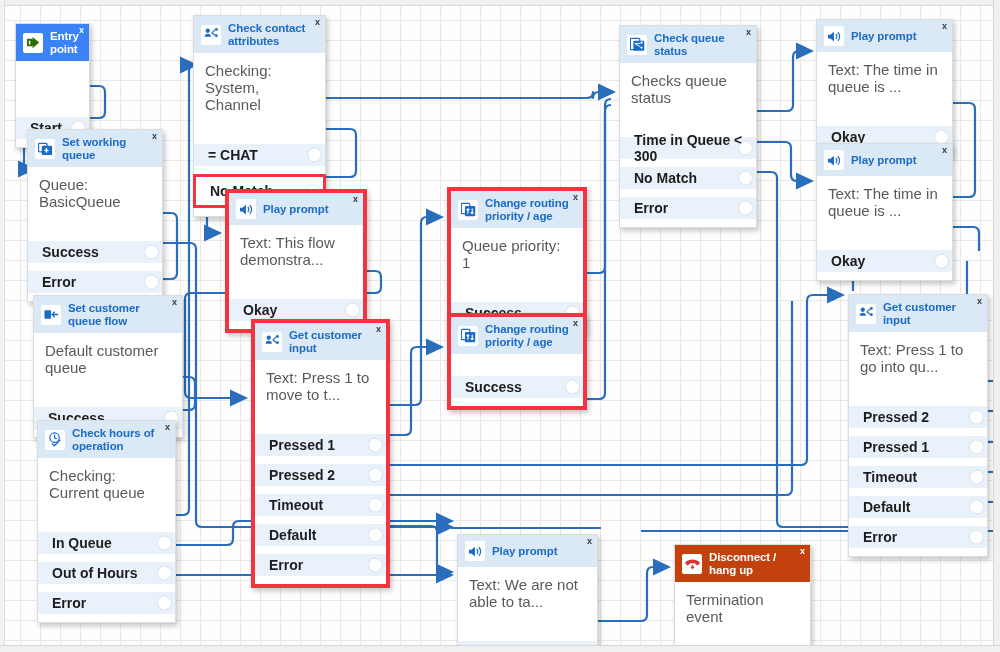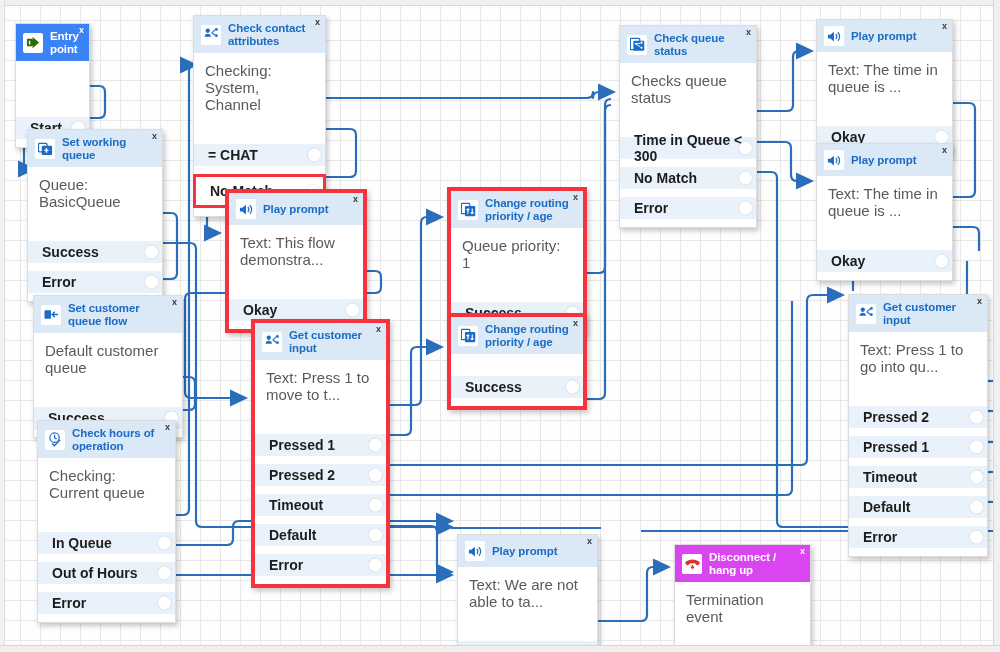--- a/index.html
+++ b/index.html
@@ -38,21 +38,21 @@
   .node.plain{ border:1px solid #dcdcdc; }
 
   .nhead{
     position:relative;
     background:#dbe8f6;
     display:flex;align-items:center;
     padding:6px 6px 6px 7px;
     min-height:30px;
     box-sizing:border-box;
   }
-  .nhead.dark{ background:#d946ef; }
+  .nhead.dark{ background:#c2410c; }
   .nhead.green{ background:#3b82f6; }
 
   .nicon{
     width:20px;height:20px;flex:0 0 20px;margin-right:7px;
     background:#ffffff;border-radius:2px;
     display:flex;align-items:center;justify-content:center;
   }
   .nhead.dark .nicon,.nhead.green .nicon{background:#ffffff;}
   .nicon svg{display:block;}
 

